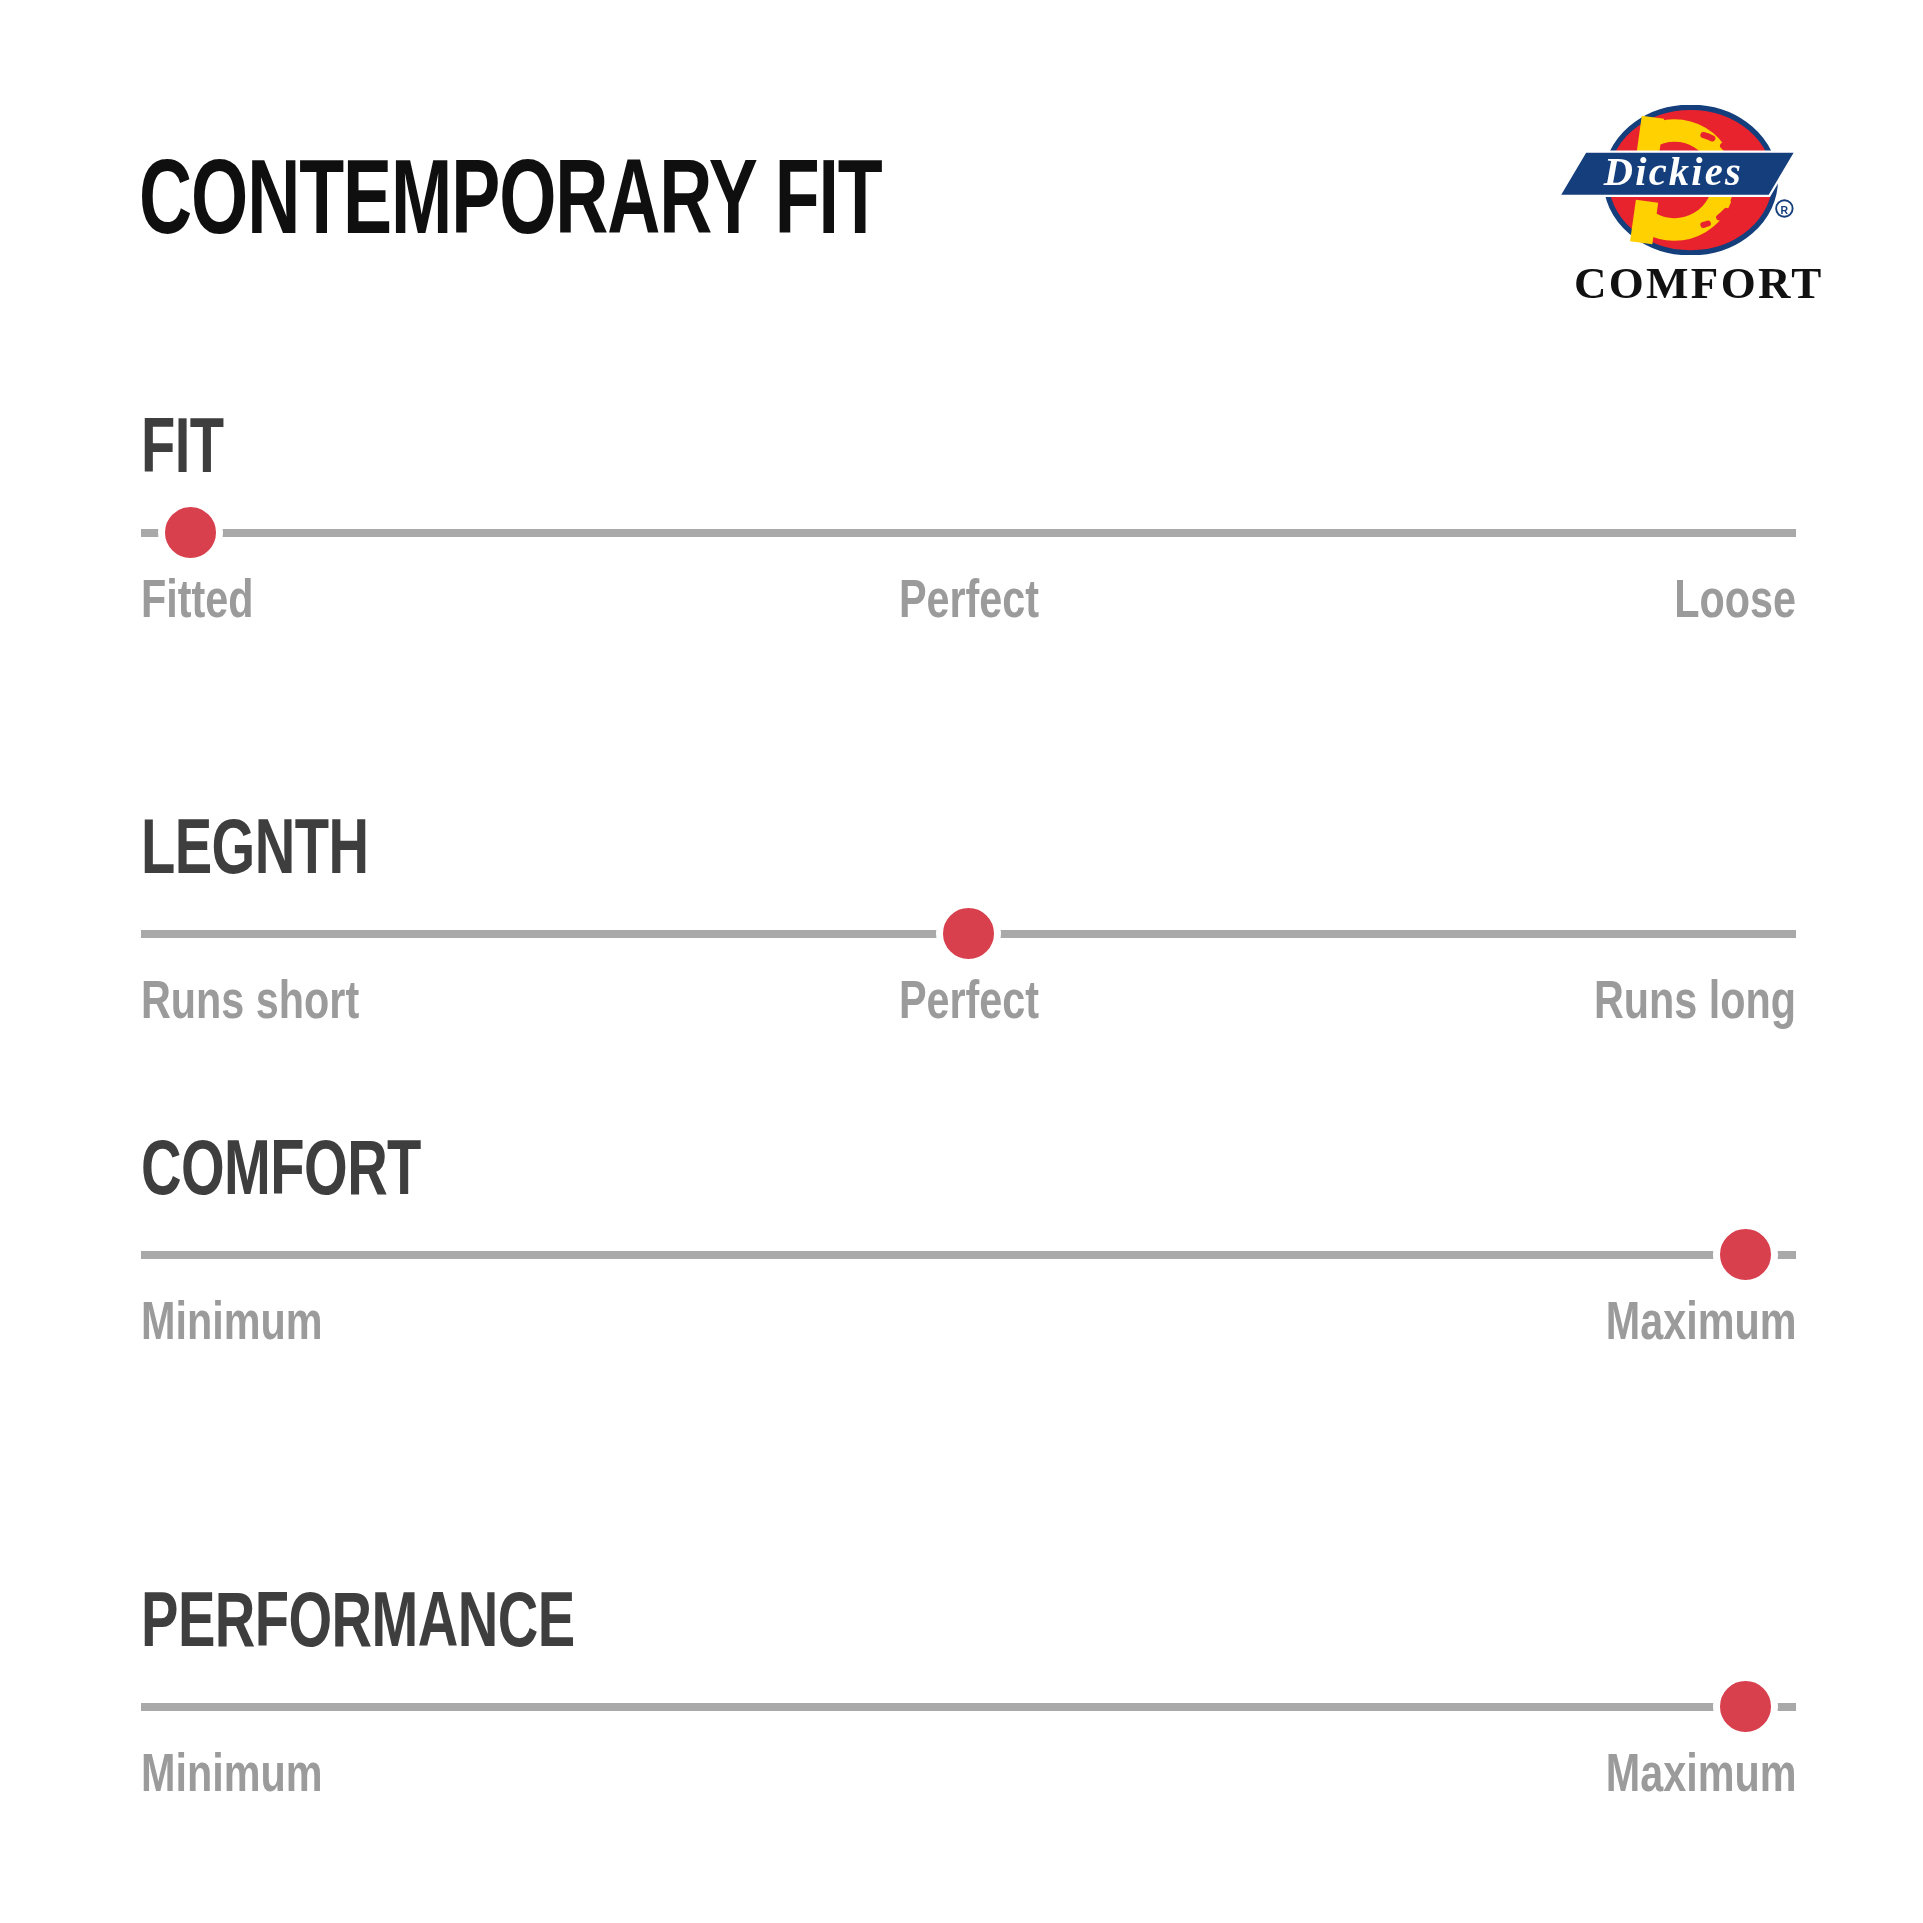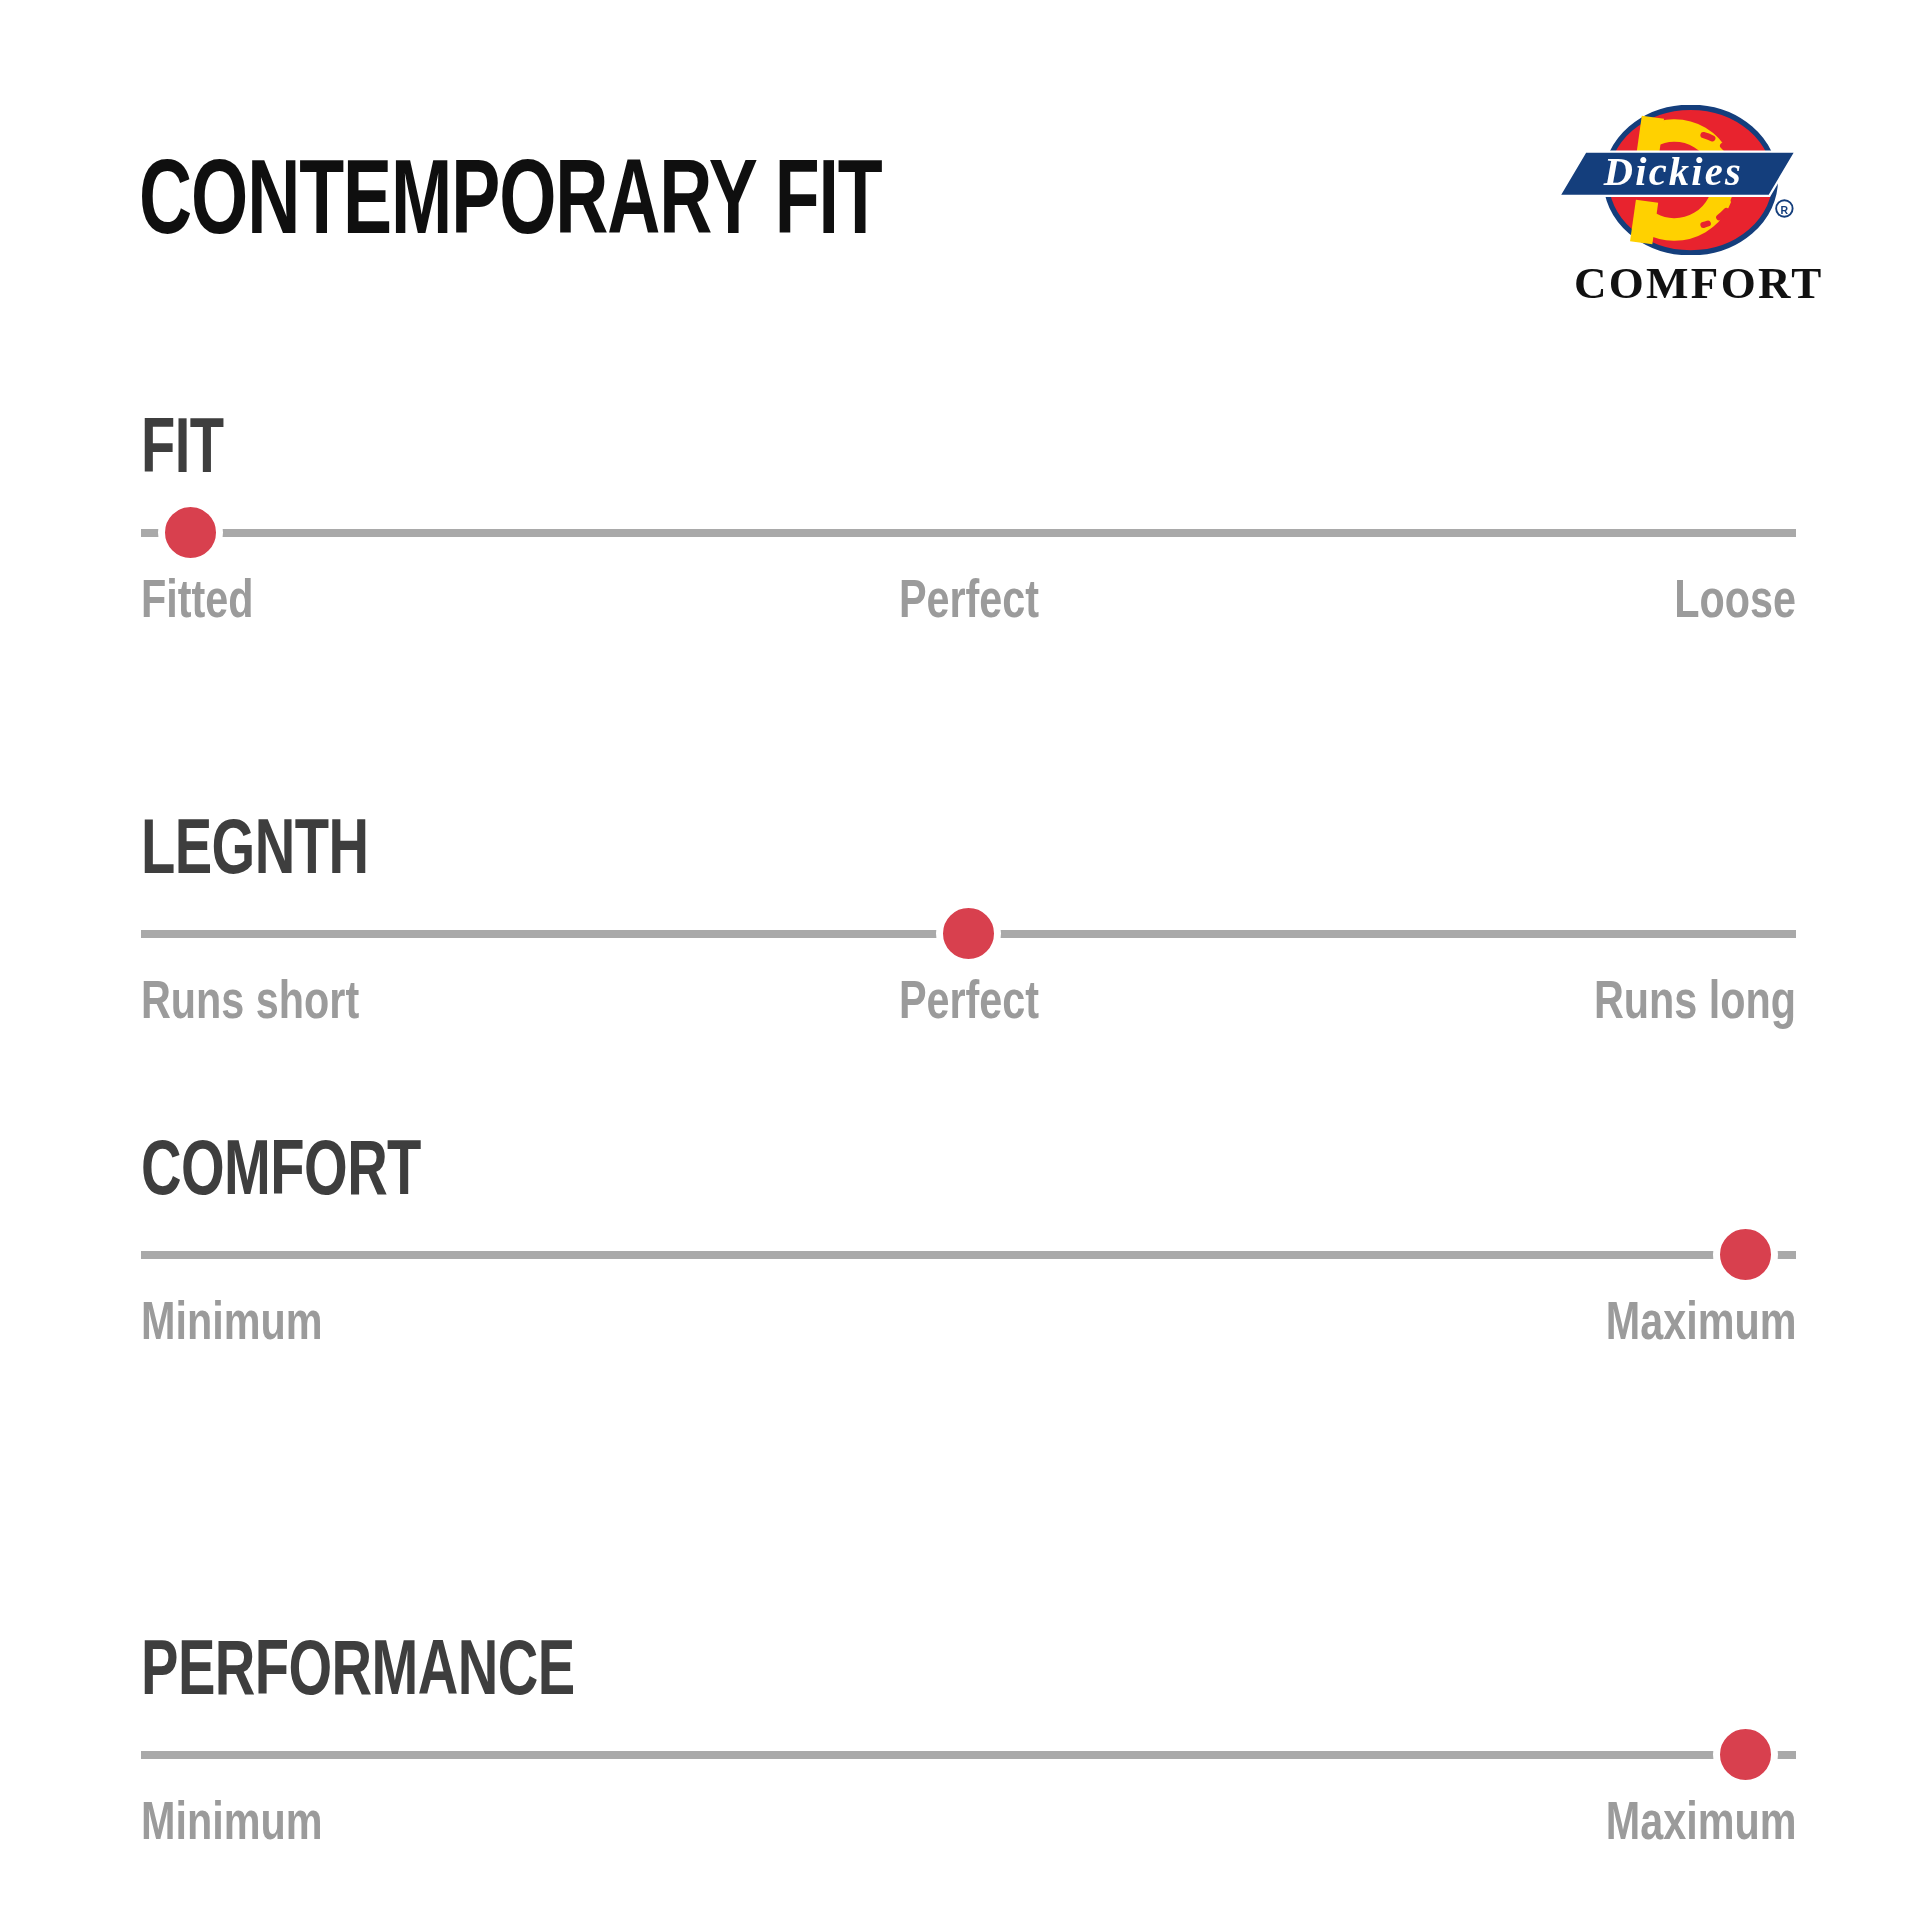--- a/index.html
+++ b/index.html
@@ -172,21 +172,21 @@
     <div class="track">
       <div class="dot" style="left: 97%;"></div>
     </div>
     <div class="labels">
       <span class="lab left">Minimum</span>
       <span class="lab center"></span>
       <span class="lab right">Maximum</span>
     </div>
   </section>
 
-  <section class="row" style="top:1628px">
+  <section class="row" style="top:1580px">
     <h2 class="row-heading">PERFORMANCE</h2>
     <div class="track">
       <div class="dot" style="left: 97%;"></div>
     </div>
     <div class="labels">
       <span class="lab left">Minimum</span>
       <span class="lab center"></span>
       <span class="lab right">Maximum</span>
     </div>
   </section>

